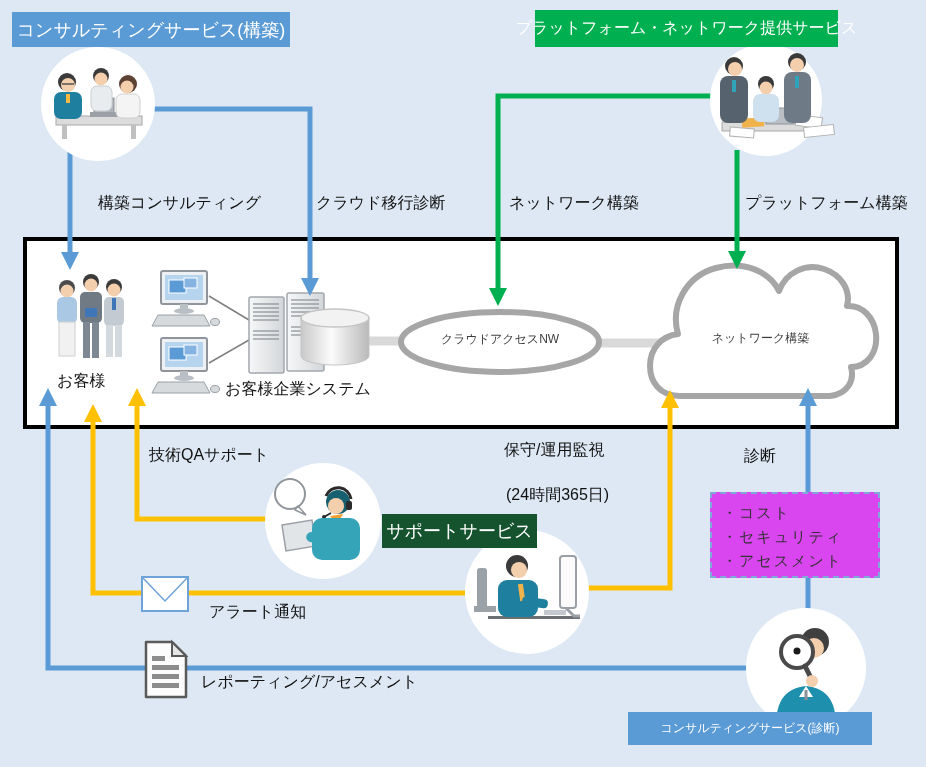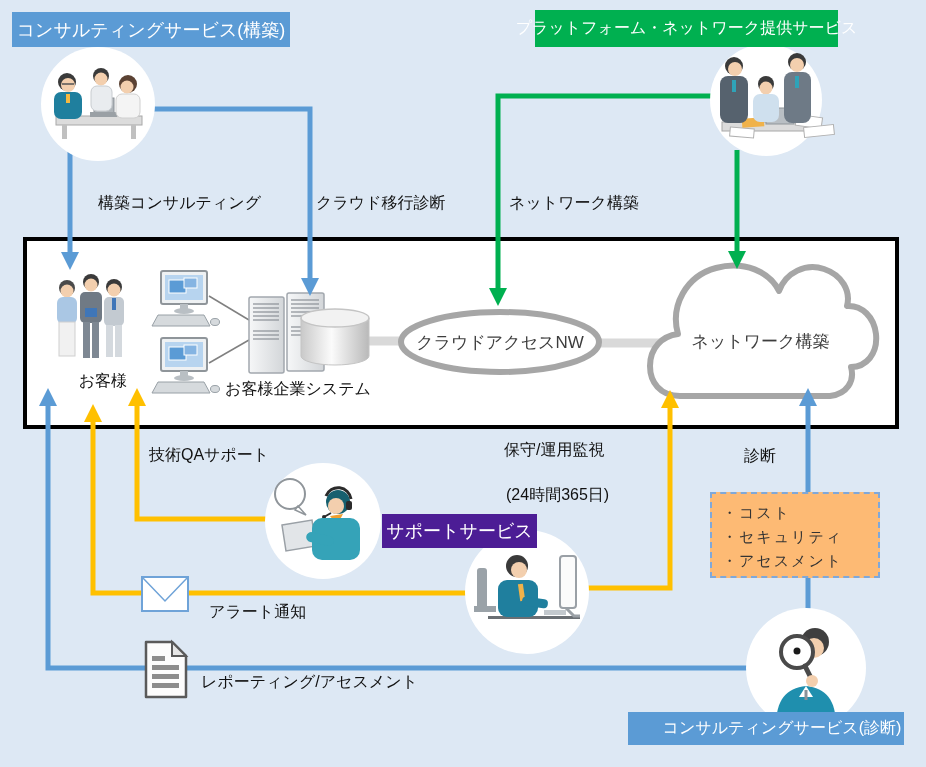--- a/index.html
+++ b/index.html
@@ -8,30 +8,30 @@
     background:#dde8f4;
     font-family:"Liberation Sans","DejaVu Sans",sans-serif;
   }
   svg{position:absolute;left:0;top:0;}
   .service-label{
     position:absolute;display:flex;align-items:center;justify-content:center;
     color:#fff;white-space:nowrap;
   }
   .lbl-blue{background:#5b9bd5;}
   .lbl-green{background:#00b050;}
-  .lbl-yellow{background:#4c1d95;}
+  .lbl-yellow{background:#14532d;}
   .flow-label{
     position:absolute;color:#111;font-size:16px;white-space:nowrap;line-height:20px;
   }
   .node-label{
-    position:absolute;color:#3d3d3d;font-size:17px;white-space:nowrap;text-align:center;
+    position:absolute;color:#3d3d3d;font-size:12px;white-space:nowrap;text-align:center;
   }
   .dashed-box{
     position:absolute;left:710px;top:492px;width:170px;height:86px;
-    background:#fdba74;border:2px dashed #7fa8d9;box-sizing:border-box;
+    background:#d946ef;border:2px dashed #7fa8d9;box-sizing:border-box;
     padding:7px 0 0 10px;color:#333;font-size:15px;line-height:24px;letter-spacing:2px;
     white-space:nowrap;
   }
 </style>
 </head>
 <body>
 
 <div class="stage">
 
   <svg width="926" height="767" viewBox="0 0 926 767">
@@ -268,37 +268,38 @@
       <rect x="152" y="683" width="27" height="5" fill="#8c8c8c"></rect>
     </g>
   </svg>
 
   <div class="service-label lbl-green" style="left:535px;top:10px;width:303px;height:37px;font-size:16px;">プラットフォーム・ネットワーク提供サービス</div>
 
   <div class="service-label lbl-blue" style="left:12px;top:12px;width:278px;height:35px;font-size:18px;">コンサルティングサービス(構築)</div>
 
   <div class="service-label lbl-yellow" style="left:382px;top:514px;width:155px;height:34px;font-size:18px;">サポートサービス</div>
 
-  <div class="service-label lbl-blue" style="left:628px;top:712px;width:244px;height:33px;font-size:16px;padding-left:32px;">コンサルティングサービス(診断)</div>
+  <div class="service-label lbl-blue" style="left:628px;top:712px;width:244px;height:33px;font-size:12px;">コンサルティングサービス(診断)</div>
 
   <div class="flow-label" style="left:78px;top:193px;margin-left:20px;">構築コンサルティング</div>
   <div class="flow-label" style="left:316px;top:193px;">クラウド移行診断</div>
   <div class="flow-label" style="left:509px;top:193px;">ネットワーク構築</div>
+  <div class="flow-label" style="left:745px;top:193px;">プラットフォーム構築</div>
   <div class="flow-label" style="left:149px;top:445px;">技術QAサポート</div>
 
   <div class="flow-label" style="left:504px;top:440px;">
     <div>保守/運用監視</div>
     <div style="padding-left:2px;margin-top:25px;">(24時間365日)</div>
   </div>
 
   <div class="flow-label" style="left:744px;top:446px;">診断</div>
   <div class="flow-label" style="left:209px;top:602px;">アラート通知</div>
   <div class="flow-label" style="left:201px;top:672px;">レポーティング/アセスメント</div>
 
-  <div class="flow-label" style="left:57px;top:371px;width:70px;text-align:right;">お客様</div>
+  <div class="flow-label" style="left:57px;top:371px;width:70px;text-align:left;">お客様</div>
   <div class="flow-label" style="left:225px;top:373px;margin-top:6px;">お客様企業システム</div>
   <div class="node-label" style="left:405px;top:331px;width:190px;">クラウドアクセスNW</div>
   <div class="node-label" style="left:668px;top:330px;width:185px;">ネットワーク構築</div>
 
   <div class="dashed-box">
     <div>・コスト</div>
     <div>・セキュリティ</div>
     <div>・アセスメント</div>
   </div>
 

